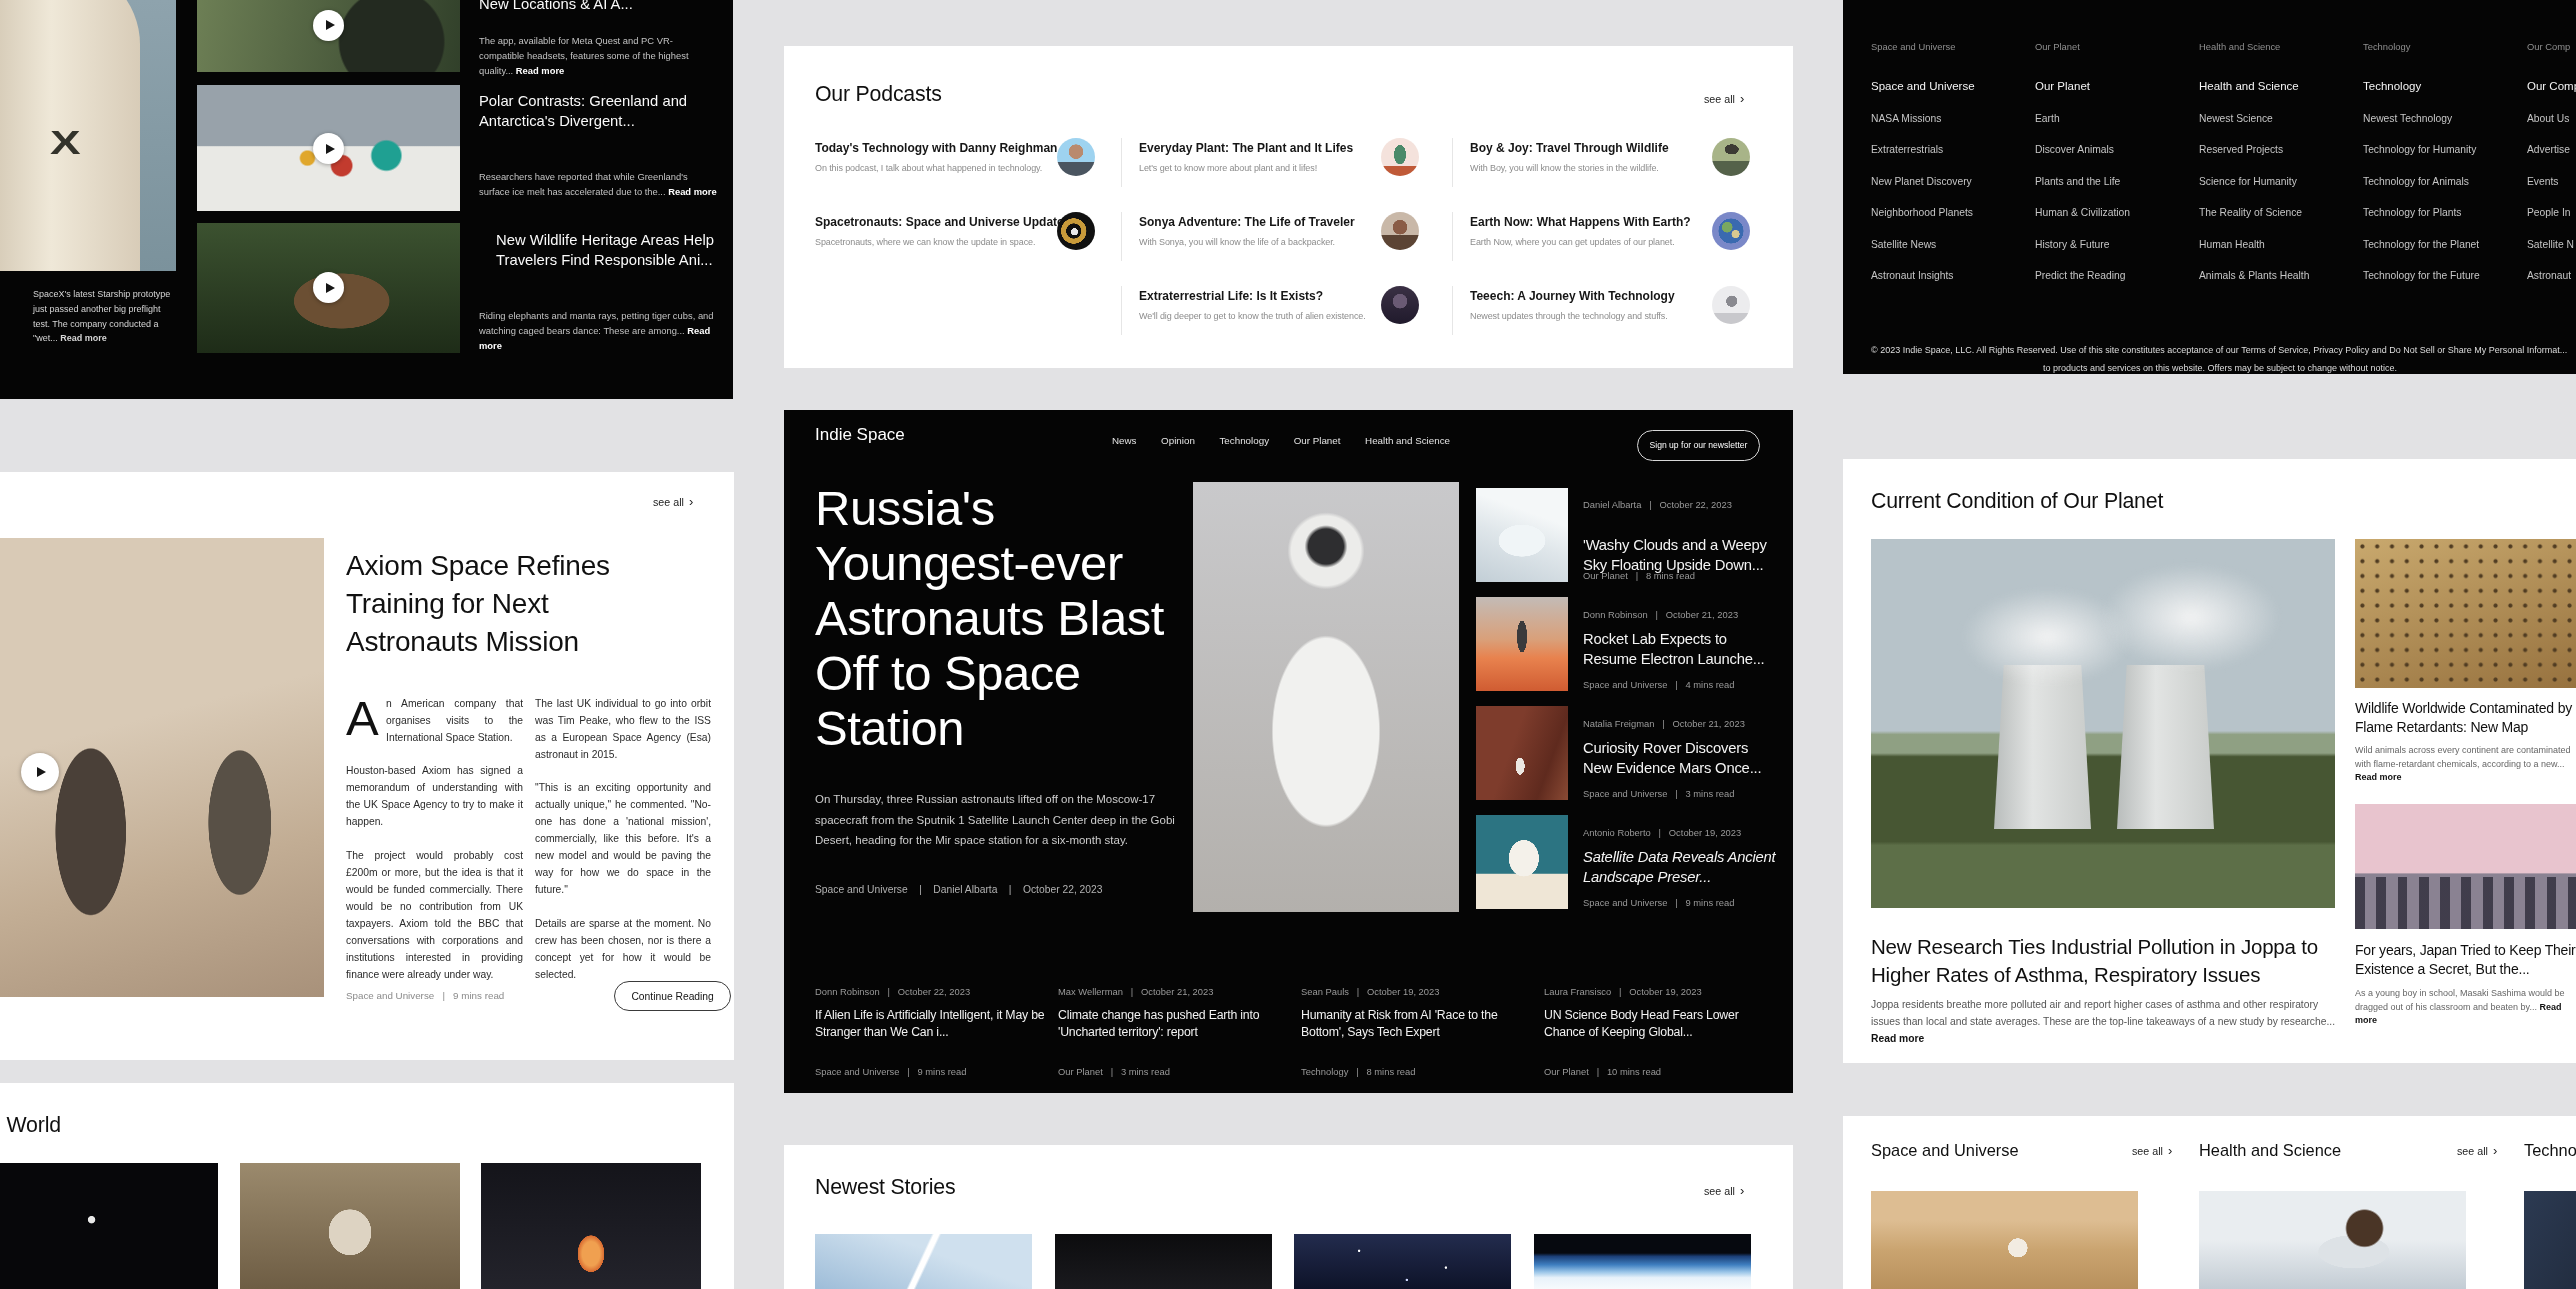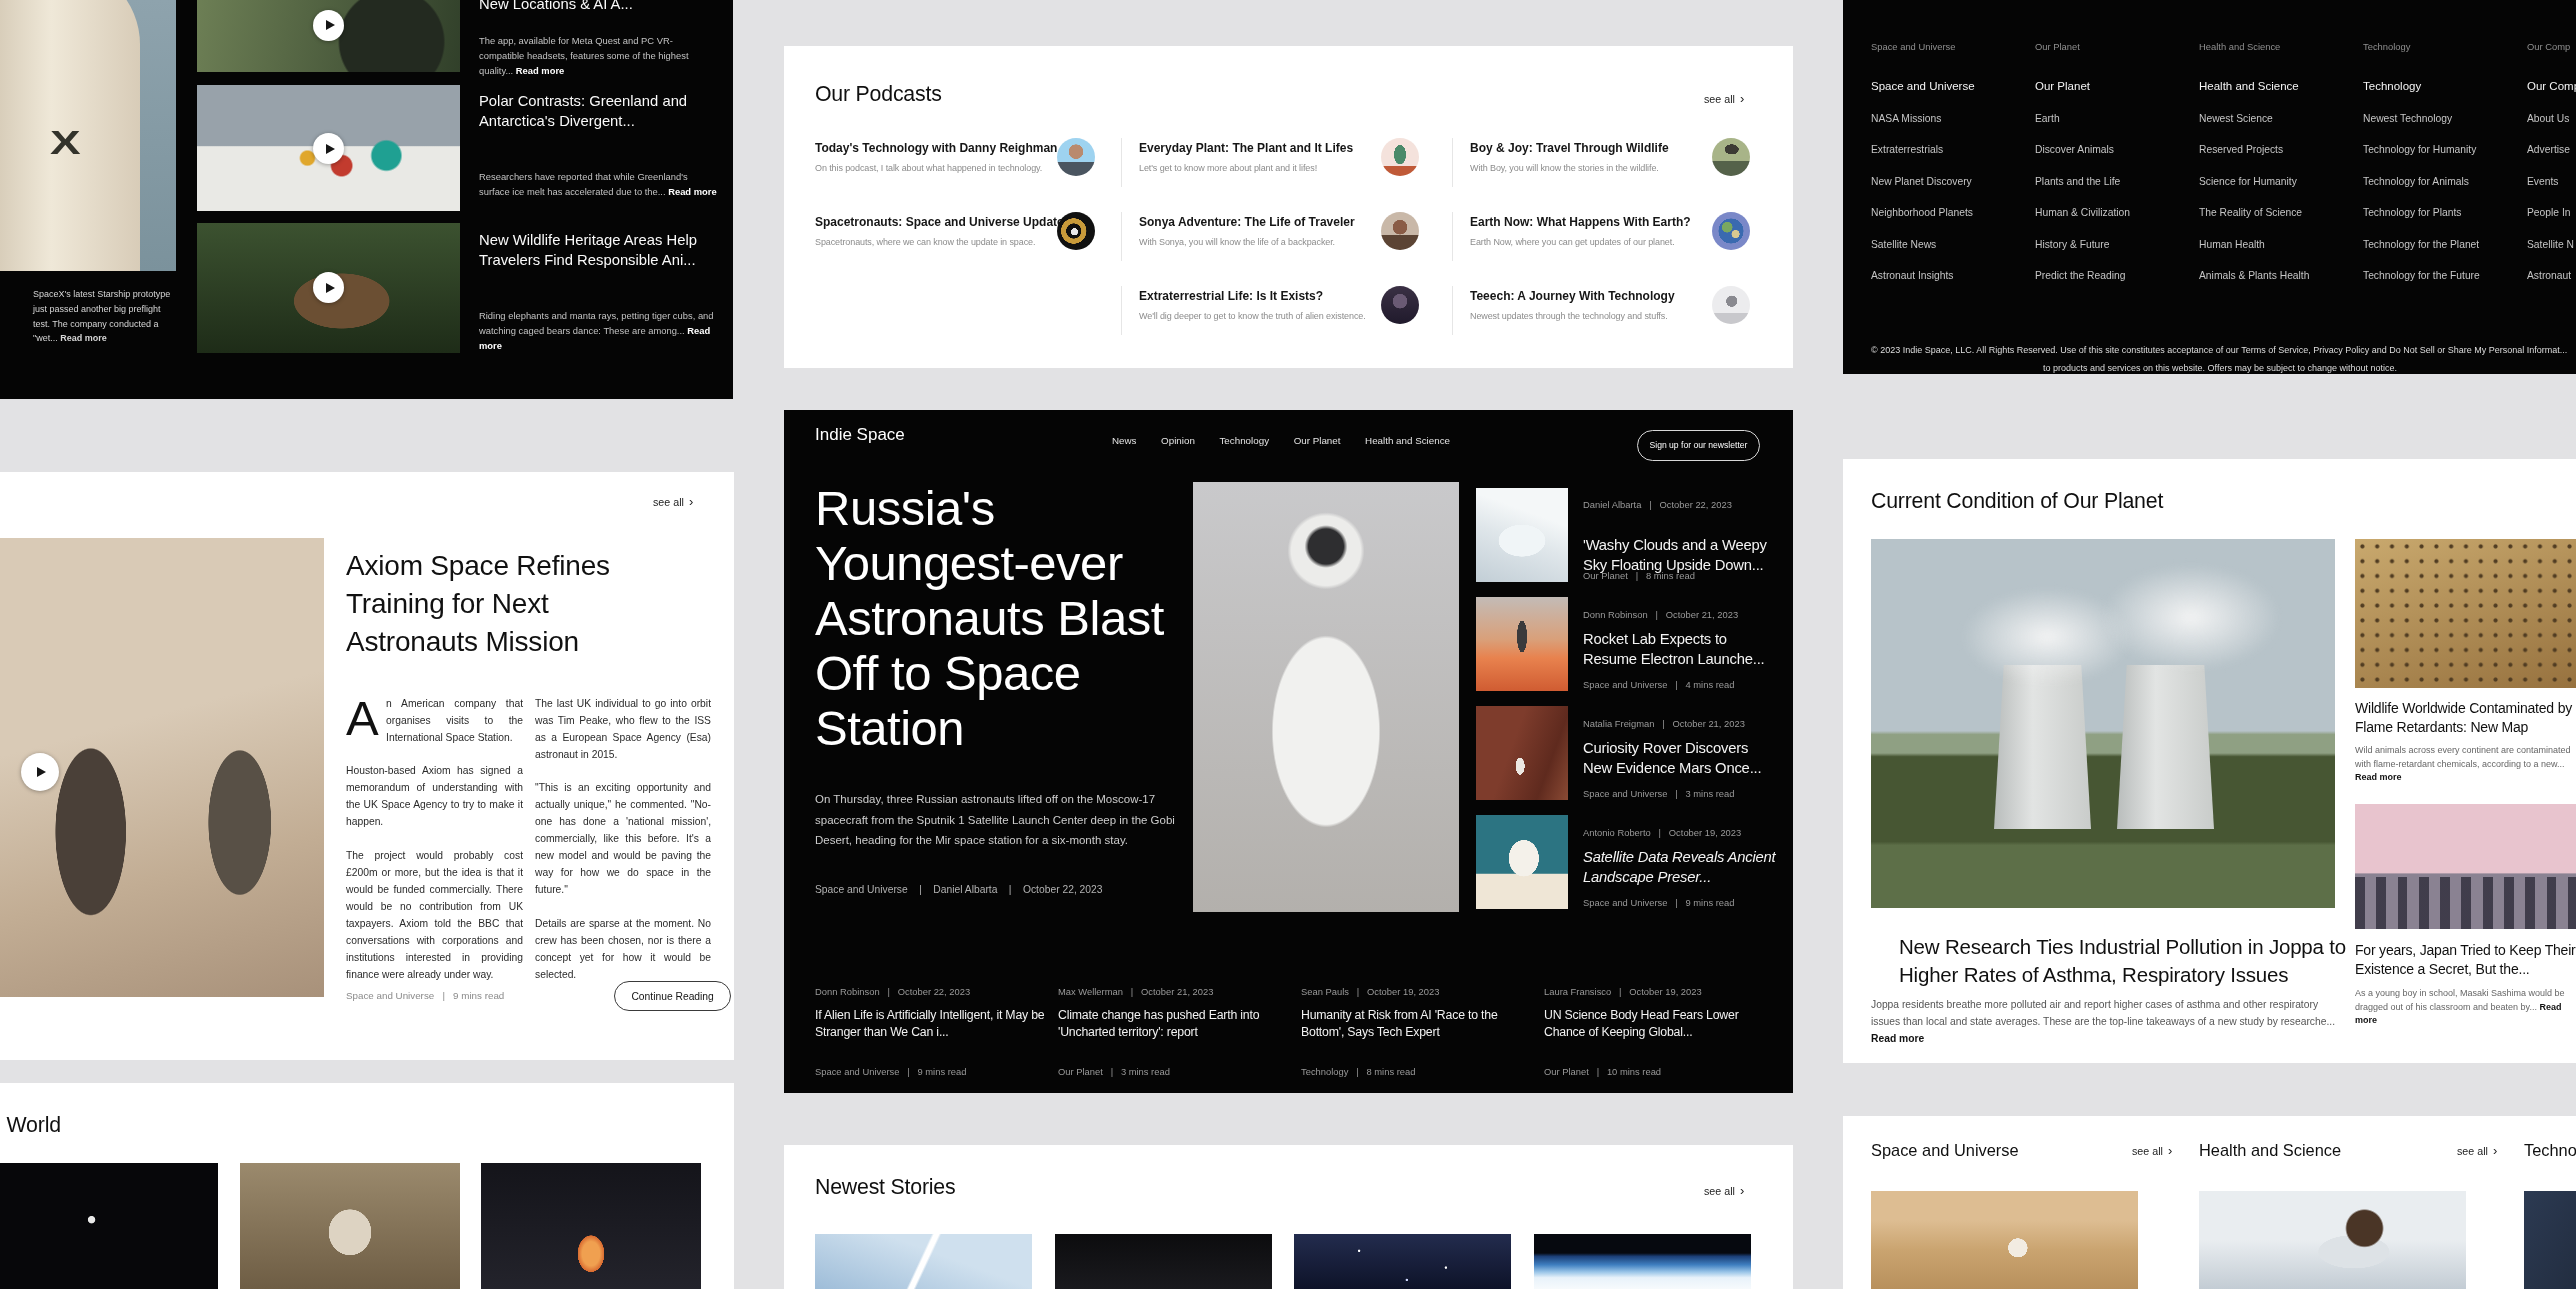--- a/index.html
+++ b/index.html
@@ -40,21 +40,21 @@
   .sb-by{font-size:9.4px;color:#9a9a9a;}
   .sb-title{font-size:14.8px;line-height:19.7px;font-weight:500;letter-spacing:-0.2px;color:#f4f4f4;cursor:pointer;}
   .sb-meta{font-size:9.4px;color:#9a9a9a;}
   .bt-title{font-size:12.3px;line-height:17px;font-weight:500;letter-spacing:-0.2px;color:#f2f2f2;cursor:pointer;}
   
   .ax-h{font-size:28px;line-height:38px;font-weight:500;color:#111;letter-spacing:-0.2px;}
   .ax-p{font-size:10.3px;line-height:17px;color:#2a2a2a;text-align:justify;margin:0 0 16.4px 0;}
   .dropcap{float:left;font-size:49px;line-height:41px;padding:3.3px 7.4px 0 0;color:#111;}
   .ax-meta{font-size:9.8px;color:#8a8a8a;}
   
-  .pl-h{font-size:20.5px;line-height:28px;font-weight:500;letter-spacing:-0.2px;color:#101010;margin-left:28px;}
+  .pl-h{font-size:20.5px;line-height:28px;font-weight:500;letter-spacing:-0.2px;color:#101010;}
   .pl-ex{font-size:10.3px;line-height:17px;color:#555;}
   .pls-h{font-size:14px;line-height:19px;font-weight:500;letter-spacing:-0.2px;color:#101010;cursor:pointer;}
   .pls-ex{font-size:9px;line-height:13.5px;color:#666;}
   .cat-h{font-size:16.4px;font-weight:500;color:#101010;}
   
   .img-rocket{background:linear-gradient(180deg,#8ea3ad,#7b929c);}
   .rocket-body{position:absolute;left:-21.3px;top:-36px;width:161px;height:328px;background:linear-gradient(90deg,#cfc3ae,#efe8d8 45%,#d8ccb8);border-radius:82px 82px 8.2px 8.2px;}
   .xlogo{position:absolute;left:54px;top:123px;font-size:34px;font-weight:700;color:#33332b;transform:scaleX(1.35);}
   .img-vr{background:radial-gradient(circle at 74% 58%,#232a20 0 26%,transparent 27%),linear-gradient(100deg,#6d7f55,#31402a);}
   .img-greenland{background:radial-gradient(circle at 55% 64%,#c23b2e 0 6%,transparent 7%),radial-gradient(circle at 72% 56%,#1fa092 0 7%,transparent 8%),radial-gradient(circle at 42% 58%,#e0a72c 0 4%,transparent 5%),linear-gradient(180deg,#98a2aa 0 48%,#e9e9e5 49%);}
@@ -122,21 +122,21 @@
     </div>
 
     <div class="abs tl-title" style="left:479px;top:-4.9px;width:238px;">New Locations &amp; AI A...</div>
     <div class="abs tl-ex" style="left:479px;top:33px;width:238px;">
       <span>The app, available for Meta Quest and PC VR-compatible headsets, features some of the highest quality... </span><b class="rm" style="color:#fff;">Read more</b>
     </div>
     <div class="abs tl-title" style="left:479px;top:92px;width:238px;">Polar Contrasts: Greenland and Antarctica's Divergent...</div>
     <div class="abs tl-ex" style="left:479px;top:169px;width:238px;">
       <span>Researchers have reported that while Greenland's surface ice melt has accelerated due to the... </span><b class="rm" style="color:#fff;">Read more</b>
     </div>
-    <div class="abs tl-title" style="left:479px;top:231px;width:238px;">New Wildlife Heritage Areas Help Travelers Find Responsible Ani...</div>
+    <div class="abs tl-title" style="left:496px;top:231px;width:238px;">New Wildlife Heritage Areas Help Travelers Find Responsible Ani...</div>
     <div class="abs tl-ex" style="left:479px;top:308px;width:238px;">
       <span>Riding elephants and manta rays, petting tiger cubs, and watching caged bears dance: These are among... </span><b class="rm" style="color:#fff;">Read more</b>
     </div>
   </div>
 
   <div class="panel white" style="left:784px;top:46px;width:1009px;height:322px;">
     <div class="abs sec-title" style="left:31px;top:36px;">Our Podcasts</div>
     <div class="see-all" style="left:920px;top:46px;">
       <span>see all</span>
         <span class="chev">›</span>

